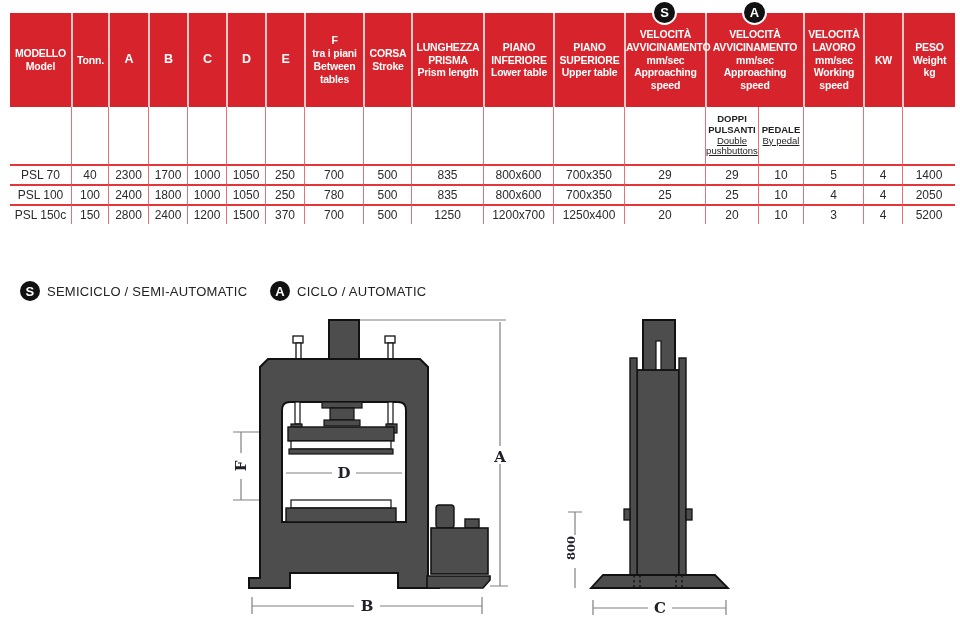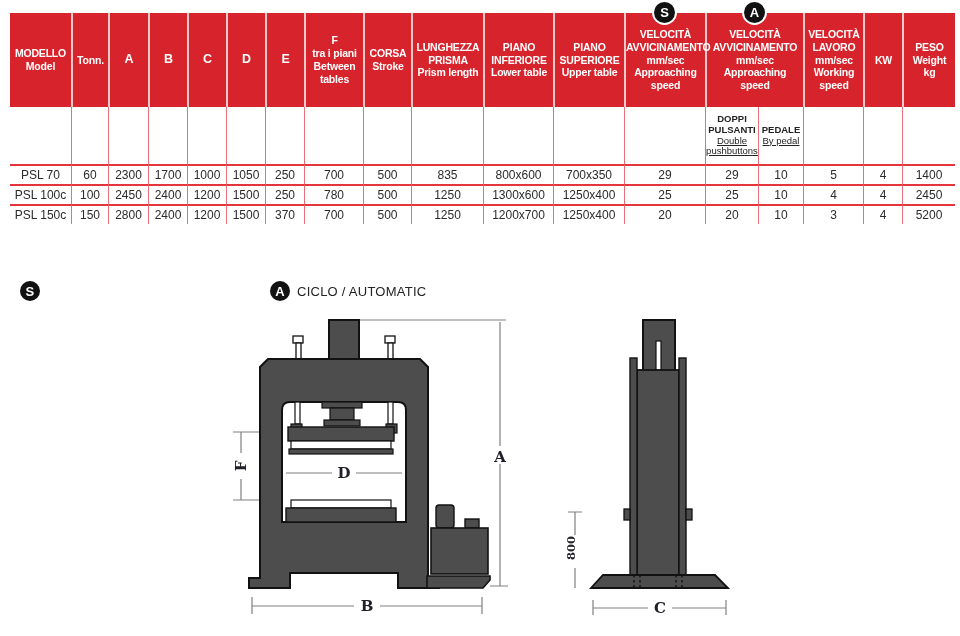--- a/index.html
+++ b/index.html
@@ -136,57 +136,57 @@
           <span class="en">By pedal</span>
         </td>
         <td class="sub"></td>
         <td class="sub"></td>
         <td class="sub"></td>
       </tr>
     </thead>
     <tbody>
       <tr class="datarow">
         <td class="first">PSL 70</td>
-        <td>60</td>
+        <td>40</td>
         <td>2300</td>
         <td>1700</td>
         <td>1000</td>
         <td>1050</td>
         <td>250</td>
         <td>700</td>
         <td>500</td>
         <td>835</td>
         <td>800x600</td>
         <td>700x350</td>
         <td>29</td>
         <td>29</td>
         <td>10</td>
         <td>5</td>
         <td>4</td>
         <td>1400</td>
       </tr>
       <tr class="datarow">
-        <td class="first">PSL 100c</td>
+        <td class="first">PSL 100</td>
         <td>100</td>
-        <td>2450</td>
         <td>2400</td>
-        <td>1200</td>
-        <td>1500</td>
+        <td>1800</td>
+        <td>1000</td>
+        <td>1050</td>
         <td>250</td>
         <td>780</td>
         <td>500</td>
-        <td>1250</td>
-        <td>1300x600</td>
-        <td>1250x400</td>
+        <td>835</td>
+        <td>800x600</td>
+        <td>700x350</td>
         <td>25</td>
         <td>25</td>
         <td>10</td>
         <td>4</td>
         <td>4</td>
-        <td>2450</td>
+        <td>2050</td>
       </tr>
       <tr class="datarow">
         <td class="first">PSL 150c</td>
         <td>150</td>
         <td>2800</td>
         <td>2400</td>
         <td>1200</td>
         <td>1500</td>
         <td>370</td>
         <td>700</td>
@@ -202,20 +202,21 @@
         <td>5200</td>
       </tr>
     </tbody>
   </table>
 
   <div class="badge tbadge" style="left:654px;">S</div>
   <div class="badge tbadge" style="left:744px;">A</div>
 
   <div class="legend-item" style="left:20px;">
     <span class="badge" style="width:20px;height:20px;box-shadow:none;">S</span>
+    <span>SEMICICLO / SEMI-AUTOMATIC</span>
   </div>
   <div class="legend-item" style="left:270px;">
     <span class="badge" style="width:20px;height:20px;box-shadow:none;">A</span>
     <span>CICLO / AUTOMATIC</span>
   </div>
 
   <svg class="draw" width="960" height="336" viewBox="0 300 960 336">
 
     <g>
 

